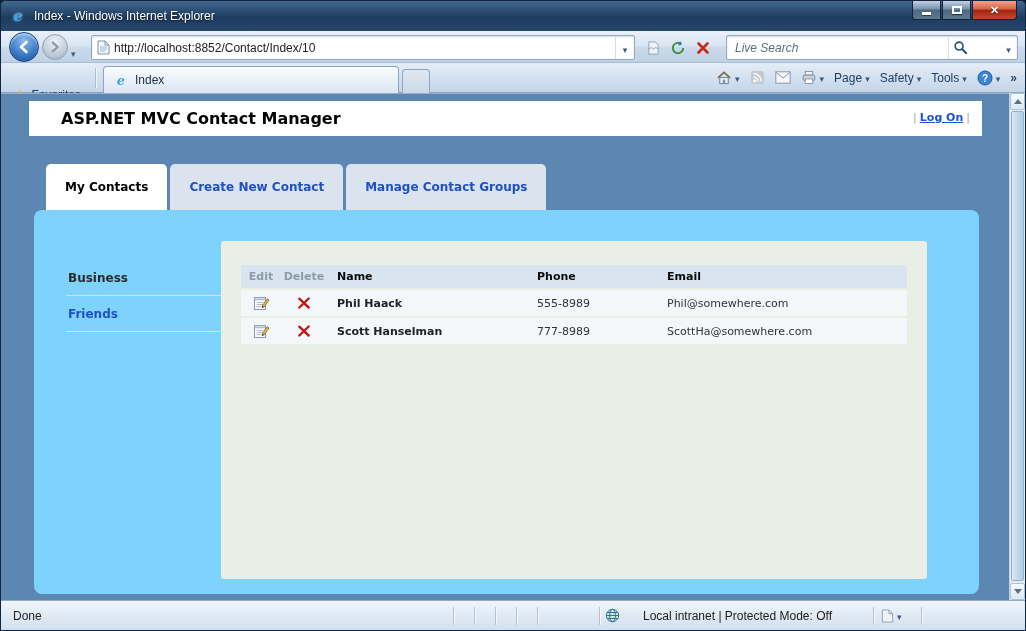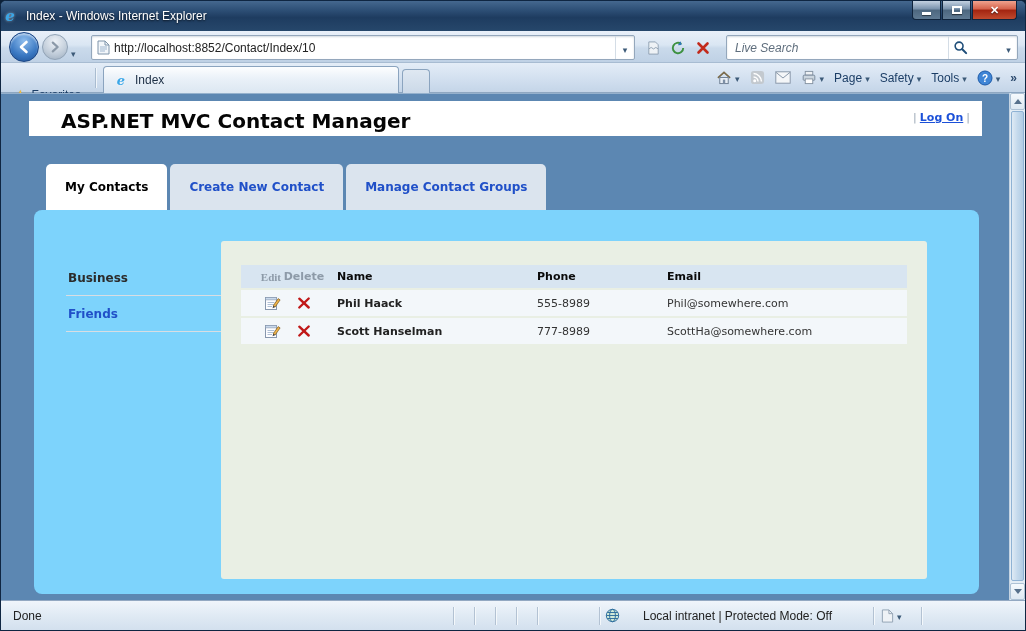--- a/index.html
+++ b/index.html
@@ -3,21 +3,21 @@
 <meta charset="utf-8">
 <style>
   * { box-sizing: border-box; margin: 0; padding: 0; }
   html, body { width: 1026px; height: 631px; }
   body { font-family: "Liberation Sans", sans-serif; position: relative; overflow: hidden; background: #0d2138; }
   .window { position: absolute; inset: 0; border: 1px solid #0f2642; border-radius: 6px 6px 0 0; overflow: hidden; background: #5c87b2; }
 
   
   .titlebar { position: absolute; top: 0; left: 0; right: 0; height: 30px;
     background: linear-gradient(180deg,#45688f 0%,#2f5178 28%,#1e3c60 55%,#26476b 100%);
-    display: flex; align-items: center; padding: 0 1px; }
+    display: flex; align-items: center; padding: 0 9px; }
   .ie-icon { width: 16px; height: 16px; display: inline-flex; align-items: center; justify-content: center;
     font-family: "DejaVu Serif", serif; font-style: italic; font-weight: bold; font-size: 15px; color: #3aa7e8; }
   .ie-icon::before { content: "e"; text-shadow: 0 0 3px rgba(255,255,255,.55); }
   .ie-icon.small { font-size: 13px; }
   .title-text { color: #fff; font-size: 12px; margin-left: 8px; text-shadow: 0 1px 2px rgba(0,0,0,.7); }
   .win-buttons { position: absolute; right: 8px; top: 0; display: flex; }
   .win-btn { height: 19px; border: 1px solid #10243c; border-top: none; display: flex; align-items: center; justify-content: center; margin-left: 1px; }
   .win-btn.min, .win-btn.max { width: 29px; background: linear-gradient(#c3d1e1,#7license0; ) }
   .win-btn.min, .win-btn.max { background: linear-gradient(180deg,#c3d1e1 0%,#7891ac 45%,#4d677f 50%,#5f7a93 100%); }
   .win-btn.min { border-radius: 0 0 0 4px; }
@@ -72,40 +72,40 @@
   .btab .tab-label { font-size: 12px; color: #1d2f45; }
   .btab.stub { left: 401px; width: 28px; background: linear-gradient(180deg,#dfe8f2,#cbd9e8); top: 6px; height: 24px; }
   .cmdbar { position: absolute; right: 3px; top: 0; height: 29px; display: flex; align-items: center; }
   .cmd-item { display: flex; align-items: center; gap: 3px; padding: 0 5px; height: 24px; font-size: 12px; color: #1c3e66; }
 
   
   .viewport { position: absolute; top: 92px; left: 0; right: 16px; bottom: 30px; background: #5c87b2; overflow: hidden;
     box-shadow: inset 0 1px 0 rgba(255,255,255,.35); }
   .app-header { position: absolute; left: 28px; top: 8px; width: 953px; height: 35px; background: #ffffff; }
   .app-title { position: absolute; left: 32px; top: 8px; font-family: "DejaVu Sans", sans-serif;
-    font-size: 20px; font-weight: bold; color: #050505; }
+    font-size: 16px; font-weight: bold; color: #050505; }
   .logon { position: absolute; right: 12px; top: 10px; font-family: "DejaVu Sans", sans-serif; font-size: 11px; }
   .logon .pipe { color: #9aa7b5; }
   .logon a { color: #1b50d8; font-weight: bold; text-decoration: underline; cursor: pointer; margin: 0 3px; }
   .app-tabs { position: absolute; left: 45px; top: 71px; display: flex; gap: 3px; }
   .app-tab { height: 46px; line-height: 46px; padding: 0 19px; border-radius: 5px 5px 0 0;
     font-family: "DejaVu Sans", sans-serif; font-size: 12px; font-weight: bold;
     background: #dbe4ee; color: #2050c8; cursor: pointer; white-space: nowrap; }
   .app-tab.active { background: #ffffff; color: #000; }
   .main-panel { position: absolute; left: 33px; top: 117px; width: 945px; height: 384px; background: #7dd3fc; border-radius: 8px; }
   .group-list { position: absolute; left: 32px; top: 50px; width: 158px; }
   .group-item { height: 36px; line-height: 36px; font-family: "DejaVu Sans", sans-serif; font-size: 12px; font-weight: bold;
     border-bottom: 1px solid #d9dde2; color: #2050c8; cursor: pointer; padding-left: 2px; }
   .group-item.selected { color: #2b2b2b; }
   .contacts-panel { position: absolute; left: 187px; top: 31px; width: 706px; height: 338px; background: #e9efe4; border-radius: 3px; }
   .ctable { position: absolute; left: 20px; top: 24px; width: 666px; font-family: "DejaVu Sans", sans-serif; }
   .crow { display: flex; align-items: center; }
   .crow.header { height: 23px; background: #d8e5f1; font-size: 11px; font-weight: bold; color: #0a0a0a; }
   .crow.data { height: 26px; background: #f3f7fa; margin-top: 2px; font-size: 11px; color: #333; }
-  .c-edit { width: 40px; text-align: right; font-family: Liberation Serif, serif; }
+  .c-edit { width: 40px; text-align: center; }
   .c-del { width: 46px; text-align: center; }
   .c-name { width: 200px; padding-left: 10px; }
   .c-phone { width: 130px; padding-left: 10px; }
   .c-email { flex: 1; padding-left: 10px; }
   .crow.header .c-edit, .crow.header .c-del { color: #8d9aa8; }
   .crow.data .c-name { font-weight: bold; color: #222; }
   .icon-btn { display: inline-flex; align-items: center; justify-content: center; cursor: pointer; vertical-align: middle; }
 
   
   .vscroll { position: absolute; top: 92px; right: 0; width: 16px; bottom: 30px; background: #e4edf5; border-left: 1px solid #c5d4e2; }

